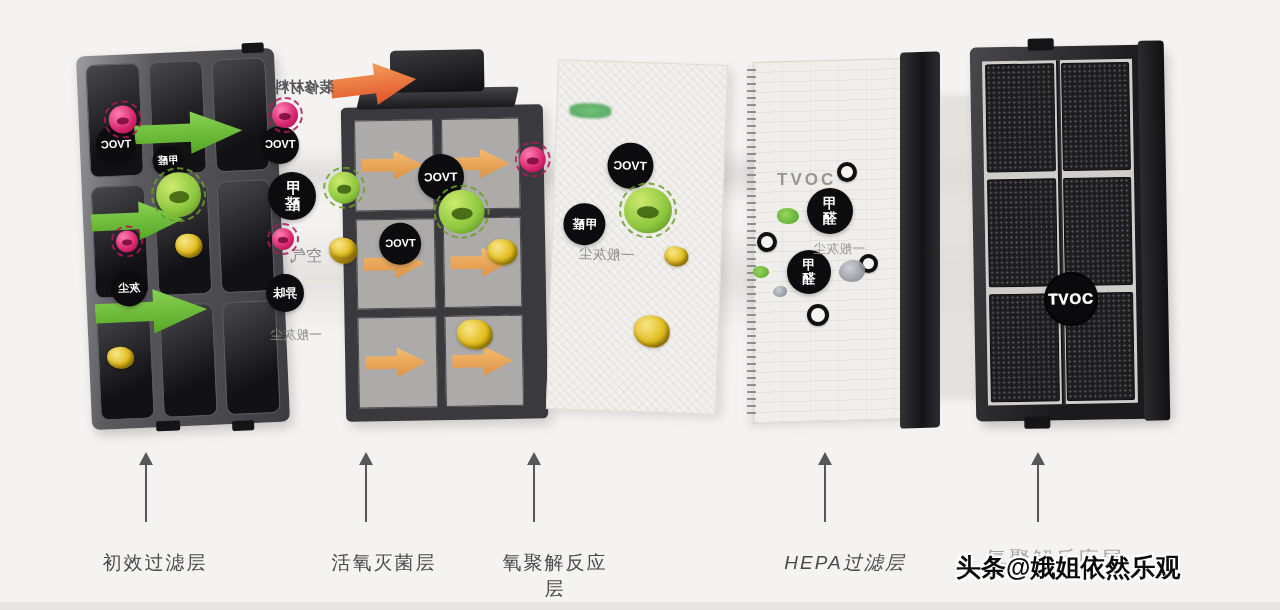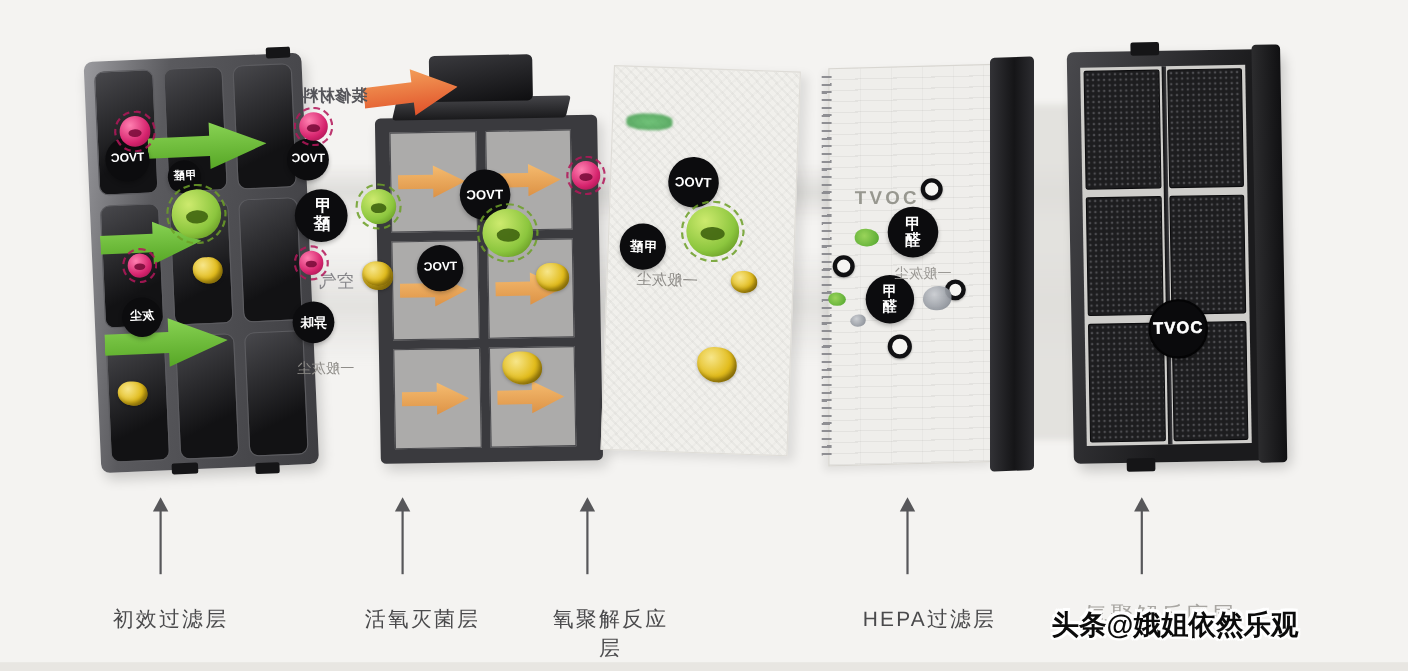--- a/index.html
+++ b/index.html
@@ -288,20 +288,20 @@
       <div class="head"></div>
       <div class="stem"></div>
     </div>
 
   <div class="layer-label" style="left:95px;top:550px;width:120px;">
     <span>初效过滤层</span></div>
   <div class="layer-label" style="left:324px;top:550px;width:120px;">
     <span>活氧灭菌层</span></div>
   <div class="layer-label" style="left:495px;top:550px;width:120px;">
     <span>氧聚解反应层</span></div>
-  <div class="layer-label" style="left:780px;top:550px;width:130px;">
+  <div class="layer-label" style="left:780px;top:550px;width:130px;font-style:italic;">
     <span>HEPA过滤层</span></div>
 
   <div class="ghost-label" style="left:985px;top:545px;width:140px;font-size:21px;text-align:center;">
     <span>氧聚解反应层</span></div>
 
   <div class="watermark"><span>头条@娥姐依然乐观</span></div>
 </div>
 
 </body></html>

